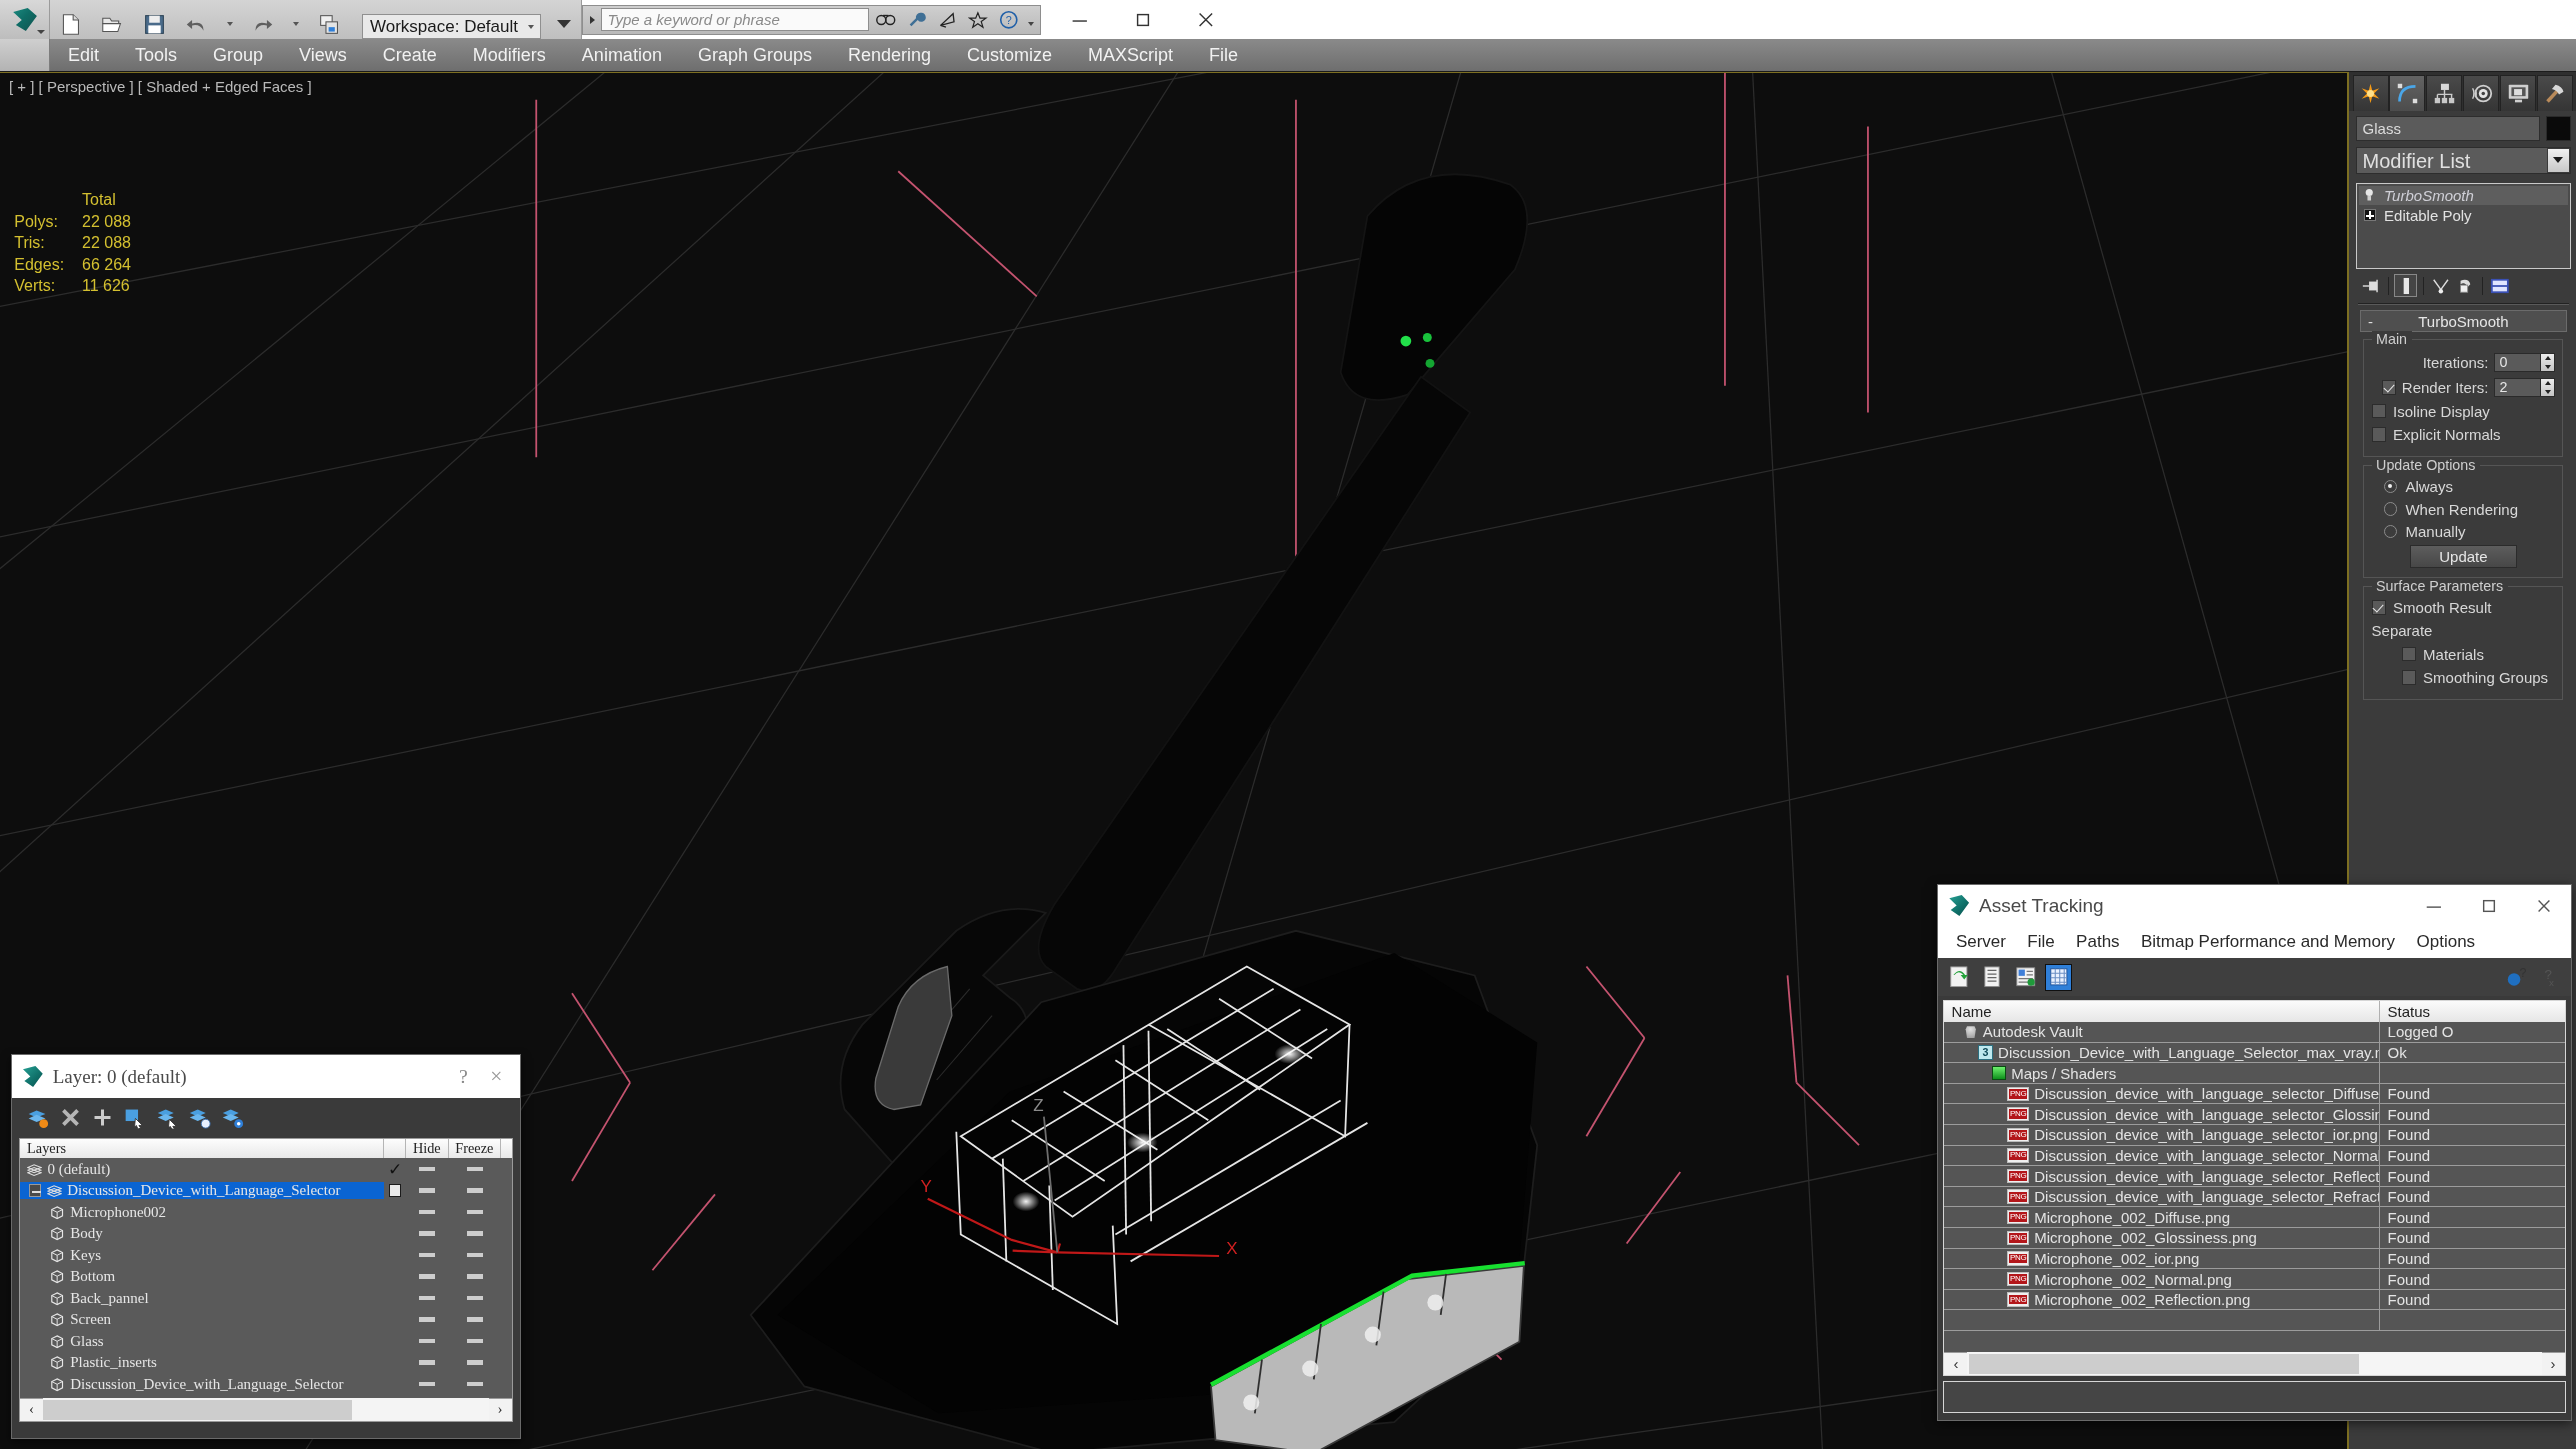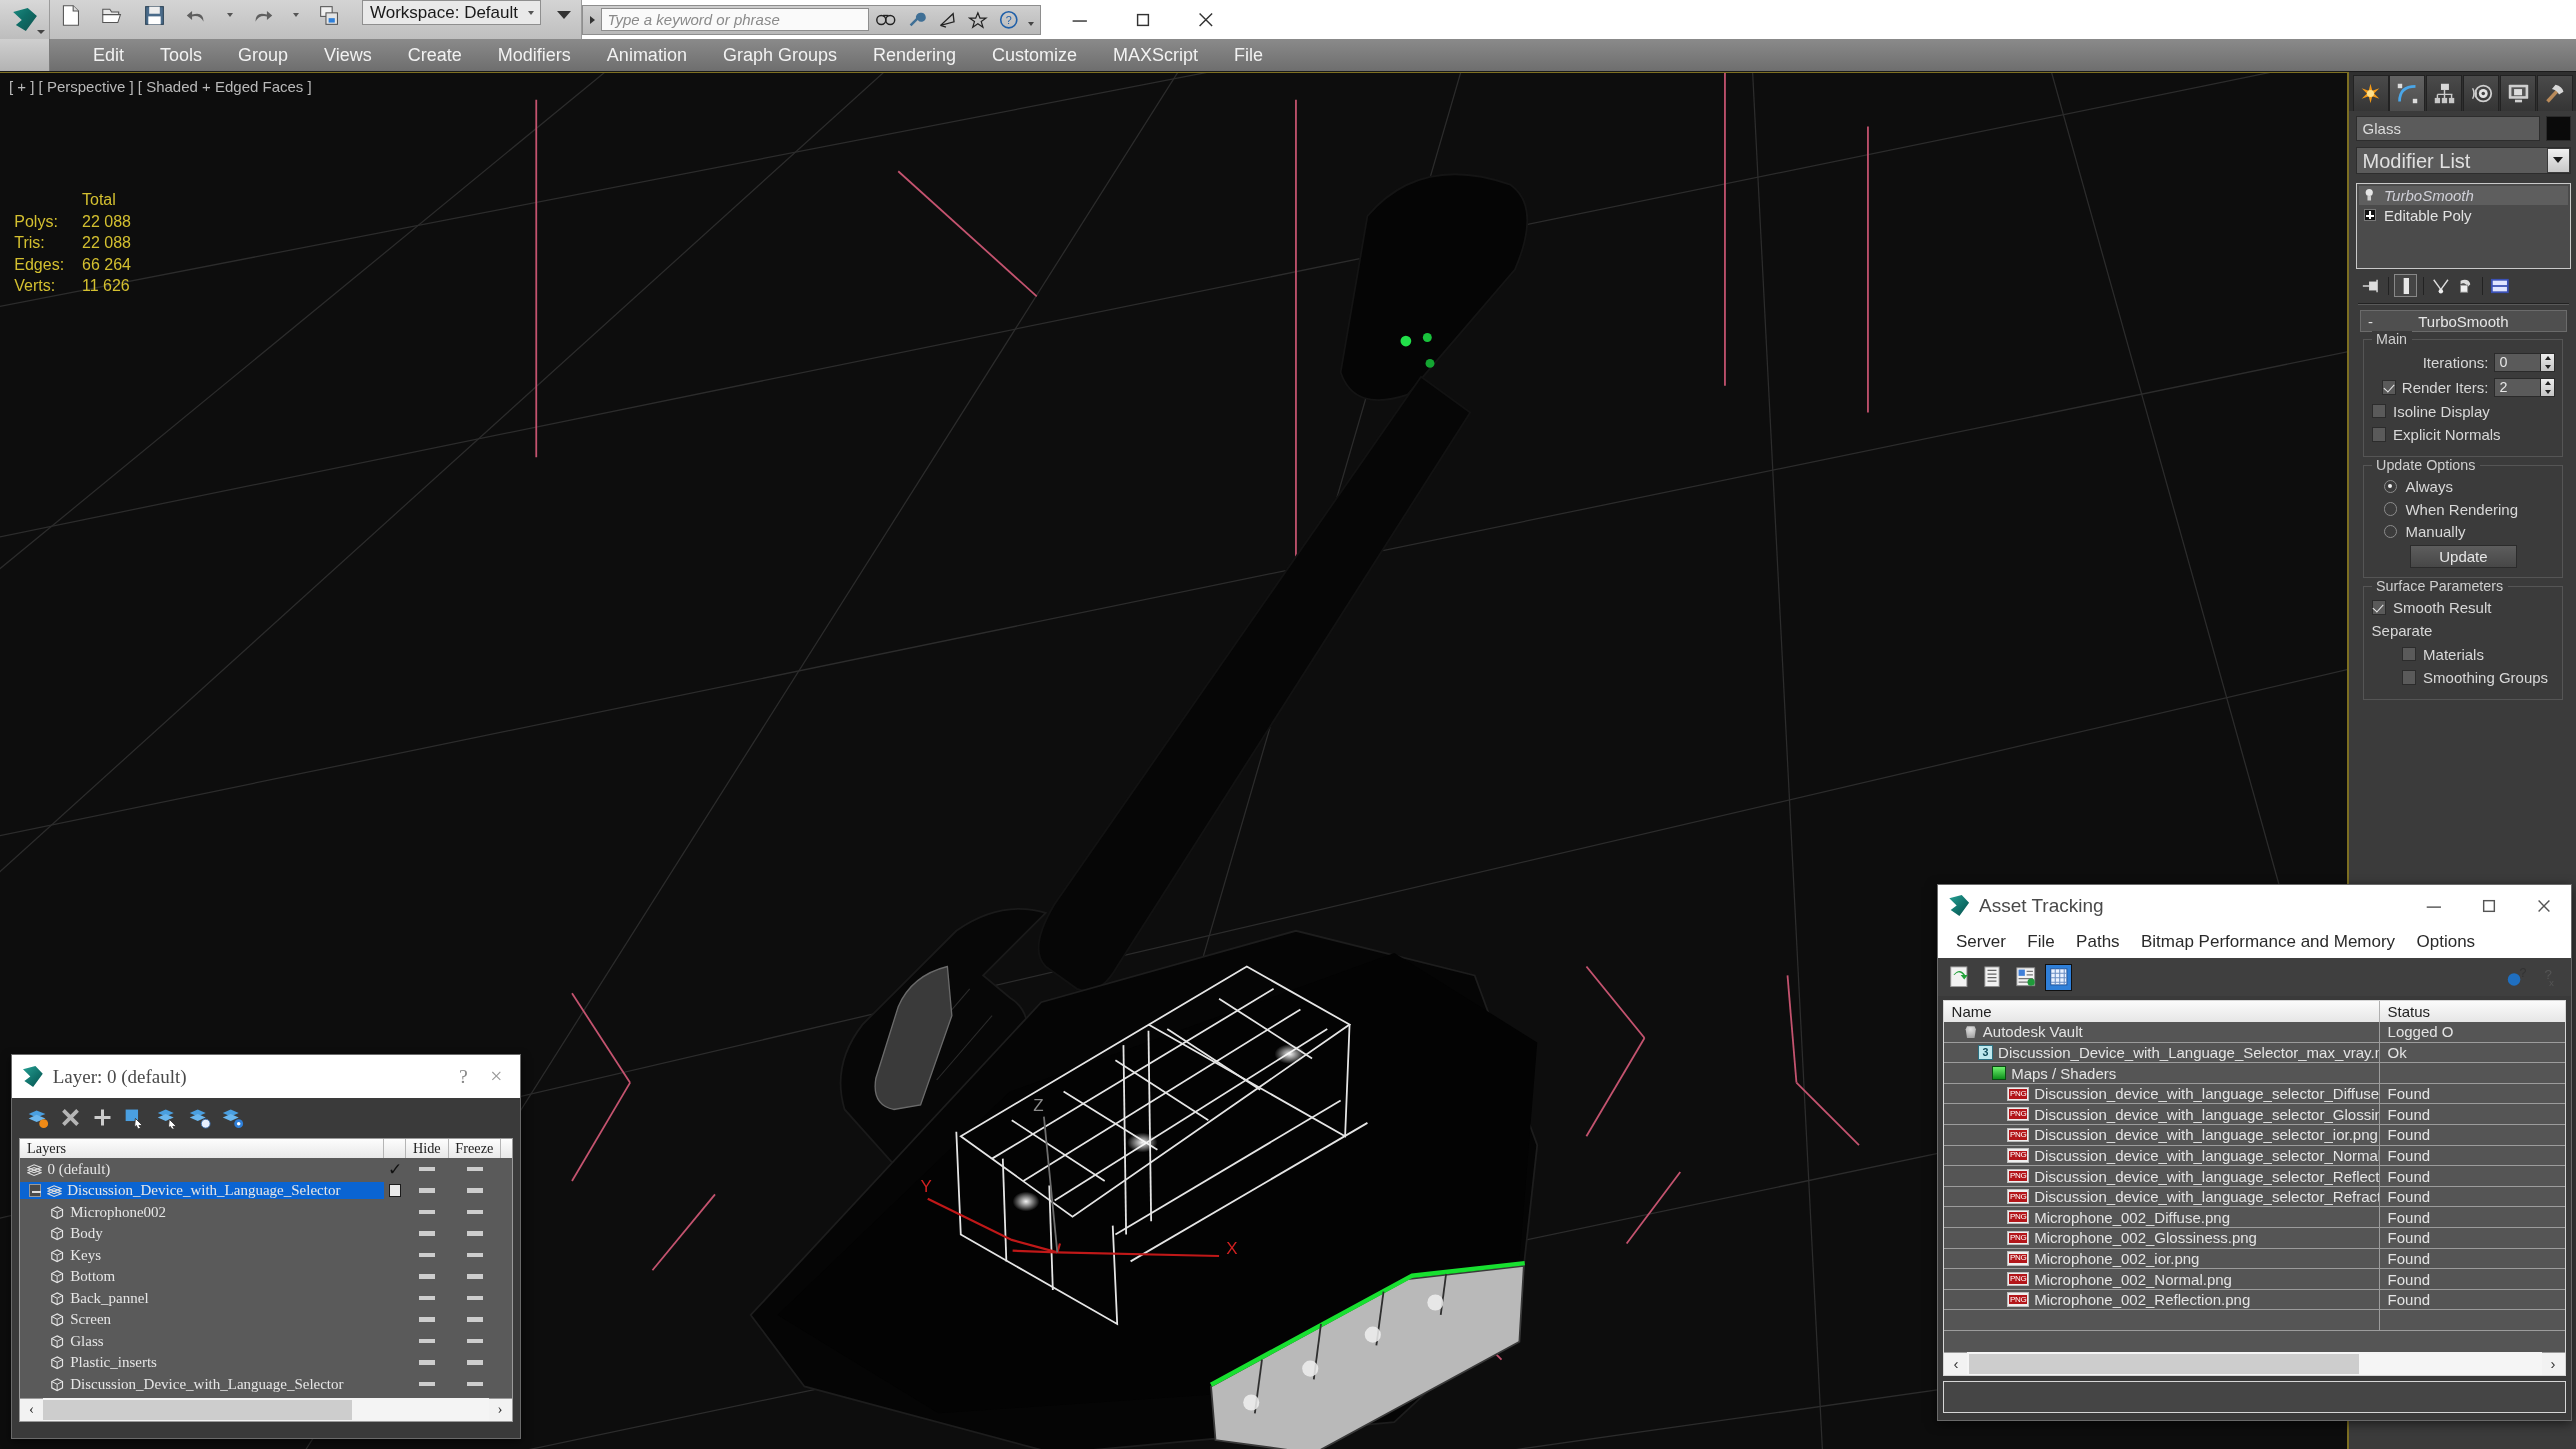--- a/index.html
+++ b/index.html
@@ -25,21 +25,21 @@
     display: flex; align-items: center; justify-content: center;
   }
   .maxlogo {
     width: 27px; height: 25px;
     background: linear-gradient(135deg,#1f8f84 0%,#0e6d66 45%,#13504c 100%);
     clip-path: polygon(8% 20%, 62% 4%, 96% 36%, 55% 96%, 18% 72%, 40% 52%);
   }
   .qat-caret { position:absolute; right:3.6px; bottom:5.4px; width:0;height:0;
     border-left:4.5px solid transparent;border-right:4.5px solid transparent;border-top:4.5px solid #444; }
   .qat {
-    height: 39px; display: flex; align-items: flex-start; gap: 12px;
+    height: 39px; display: flex; align-items: flex-end; gap: 12px;
     padding: 0 5.4px;
     background: linear-gradient(180deg,#d4d4d4,#bfbfbf);
     border-right: 0.9px solid #9b9b9b;
   }
   .qat-btn {
     width: 30px; height: 30px; display: flex; align-items: center; justify-content: center;
     color: #3a3a3a;
   }
   .qat-btn svg { display:block; }
   .qat-mini { width: 12.5px; height:30px; display:flex;align-items:center;justify-content:center;}
@@ -77,21 +77,21 @@
   .wctrl { display:flex; align-items:center; }
   .wbtn { width: 63px; height: 39px; display:flex;align-items:center;justify-content:center; color:#222; }
 
   
   .menubar {
     position:absolute; left:0; top:39px; width: 2576px; height: 32px;
     background: linear-gradient(180deg,#8a8a8a,#6e6e6e);
     display:flex; align-items:center;
   }
   .menu-logo-pad { width: 50px; height: 32px; background: linear-gradient(180deg,#cfcfcf,#b3b3b3); border-right:0.9px solid #7d7d7d;}
-  .menu-items { display:flex; align-items:flex-start; padding-left: 25px; gap: 0; }
+  .menu-items { display:flex; align-items:flex-start; gap: 0; }
   .mitem { font-size: 18px; color: #f2f2f2; padding: 0 18px; line-height: 32px; white-space: nowrap; }
 
   
   .viewport {
     position:absolute; left:0; top:72px; width: 2349px; height: 1377px;
     background: #0d0d0d; overflow:hidden;
     border-top: 1.8px solid #7d6f22;
     border-right: 2.7px solid #7d6f22;
   }
   .vp-label {

